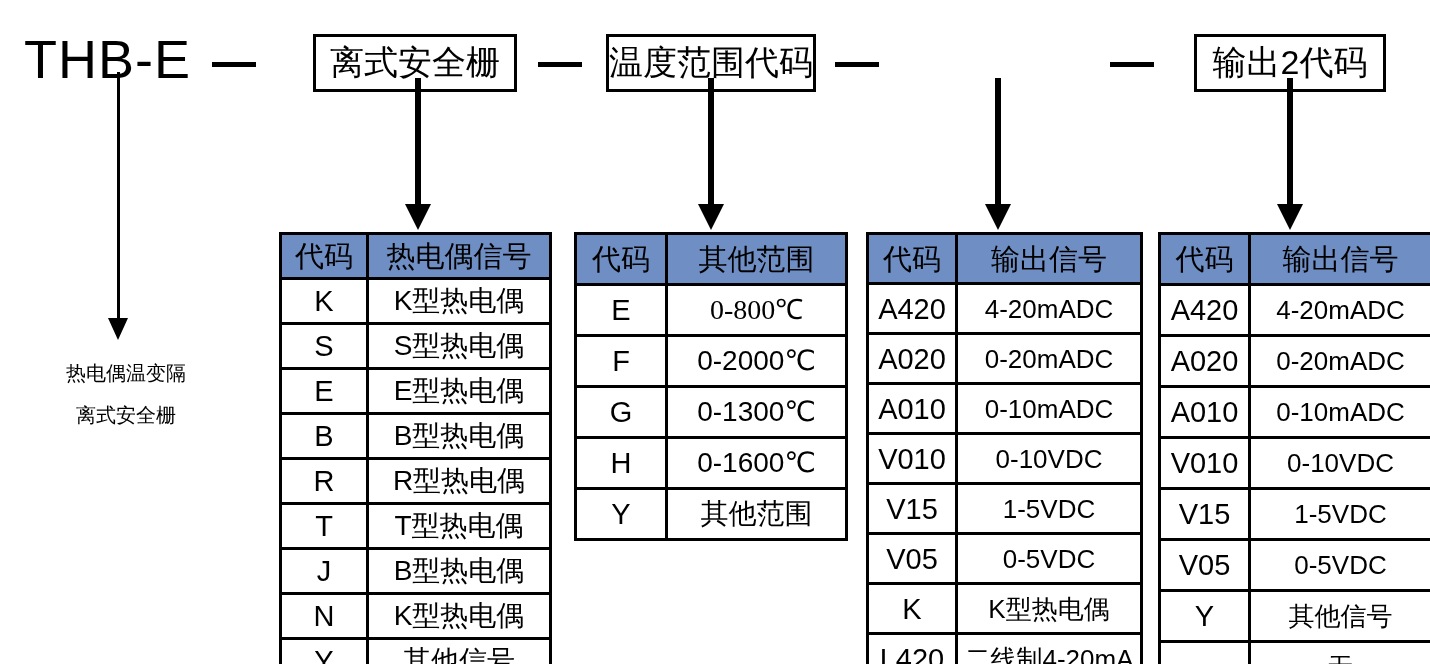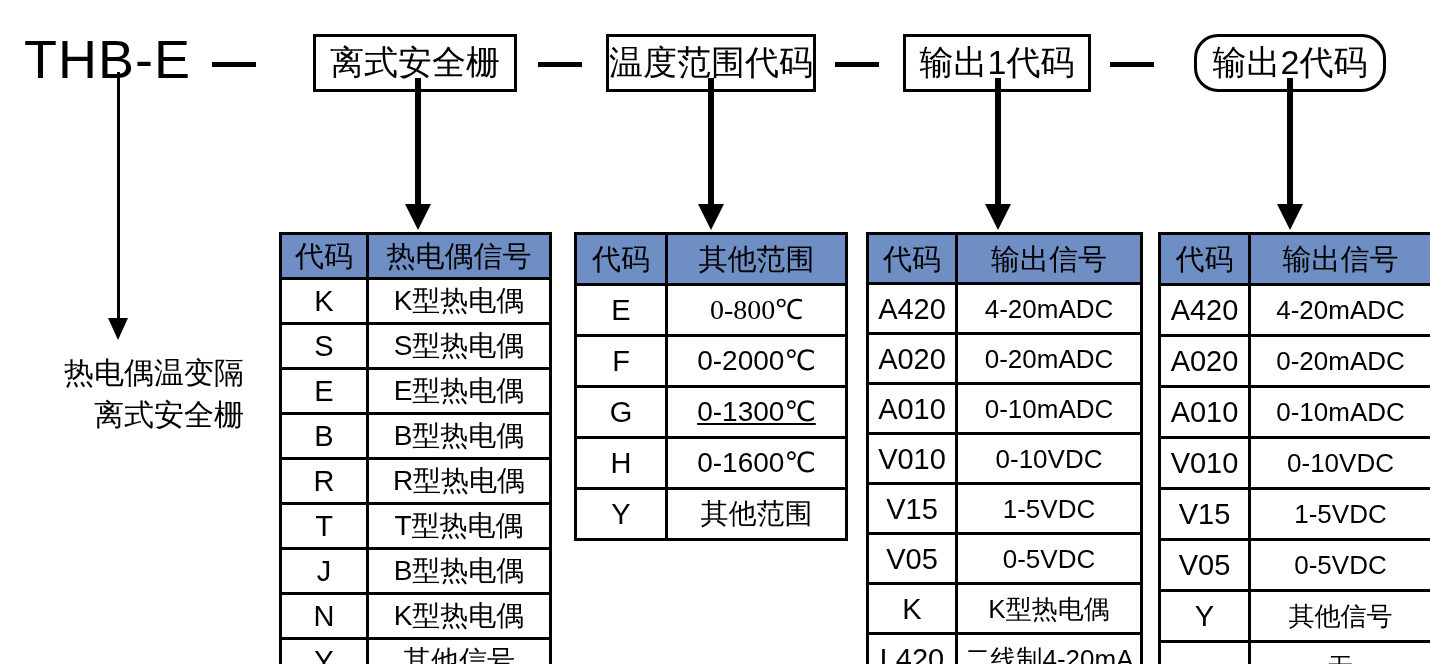--- a/index.html
+++ b/index.html
@@ -81,22 +81,22 @@
     border-right-width: 10px;
     border-top-width: 22px;
   }
 
   
   .left-desc {
     position: absolute;
     left: 8px;
     top: 352px;
     width: 236px;
-    text-align: right;
-    font-size: 30px;
+    text-align: center;
+    font-size: 20px;
     line-height: 42px;
   }
 
   
   .code-table {
     position: absolute;
     border-collapse: collapse;
     table-layout: fixed;
     background: #fff;
   }
@@ -133,27 +133,24 @@
   </div>
 
   <div class="dash" style="left:538px;"></div>
 
   <div class="code-box" style="left:606px; width:210px;font-family:Liberation Mono, monospace;">
     <span>温度范围代码</span>
   </div>
 
   <div class="dash" style="left:835px;"></div>
 
-  <div class="code-box" style="left:903px; width:188px;">
-    <span>输出1代码</span>
-  </div>
 
   <div class="dash" style="left:1110px;"></div>
 
-  <div class="code-box" style="left:1194px; width:192px;border-radius:24px;">
+  <div class="code-box" style="left:1194px; width:192px;">
     <span>输出2代码</span>
   </div>
 </div>
 
 <div class="arrow thin" style="left:110px; top:72px; width:16px; height:268px;">
   <div class="stem" style="left:7px; width:3px; height:246px;"></div>
   <div class="head"></div>
 </div>
 
 <div class="arrow" style="left:405px; top:78px; width:26px; height:152px;">
@@ -243,21 +240,21 @@
       <tr>
         <td class="code-col" style="height: 48px;">E</td>
         <td style="height: 48px; font-family: Liberation Serif, serif;">0-800℃</td>
       </tr>
       <tr>
         <td class="code-col" style="height: 48px;">F</td>
         <td style="height: 48px;">0-2000℃</td>
       </tr>
       <tr>
         <td class="code-col" style="height: 48px;">G</td>
-        <td style="height: 48px; text-decoration: underline;">0-1300℃</td>
+        <td style="height: 48px;">0-1300℃</td>
       </tr>
       <tr>
         <td class="code-col" style="height: 48px;">H</td>
         <td style="height: 48px;">0-1600℃</td>
       </tr>
       <tr>
         <td class="code-col" style="height: 48px;">Y</td>
         <td style="height: 48px;">其他范围</td>
       </tr>
     </tbody>

